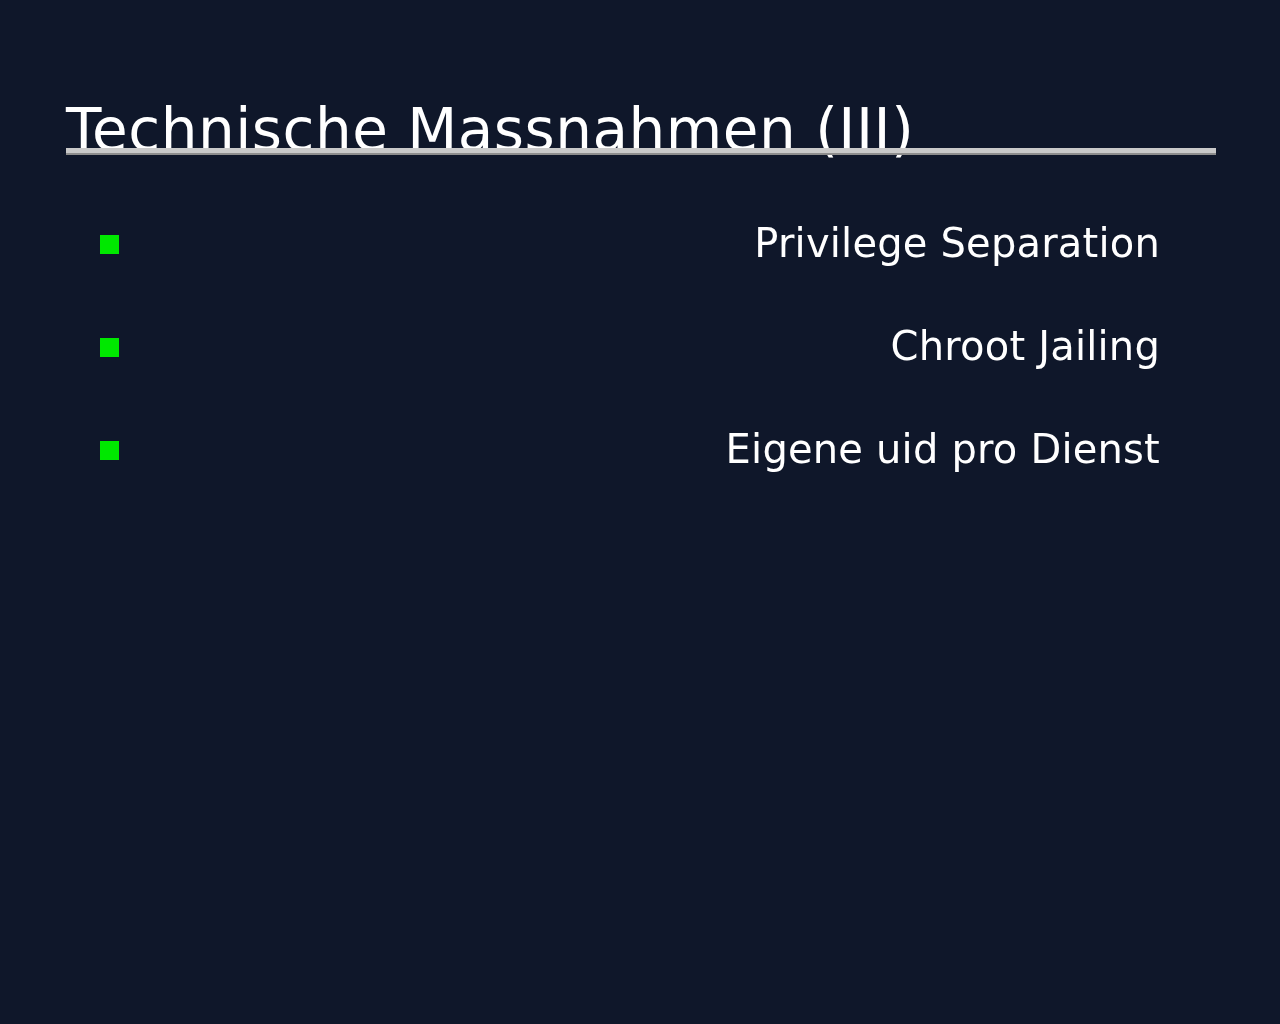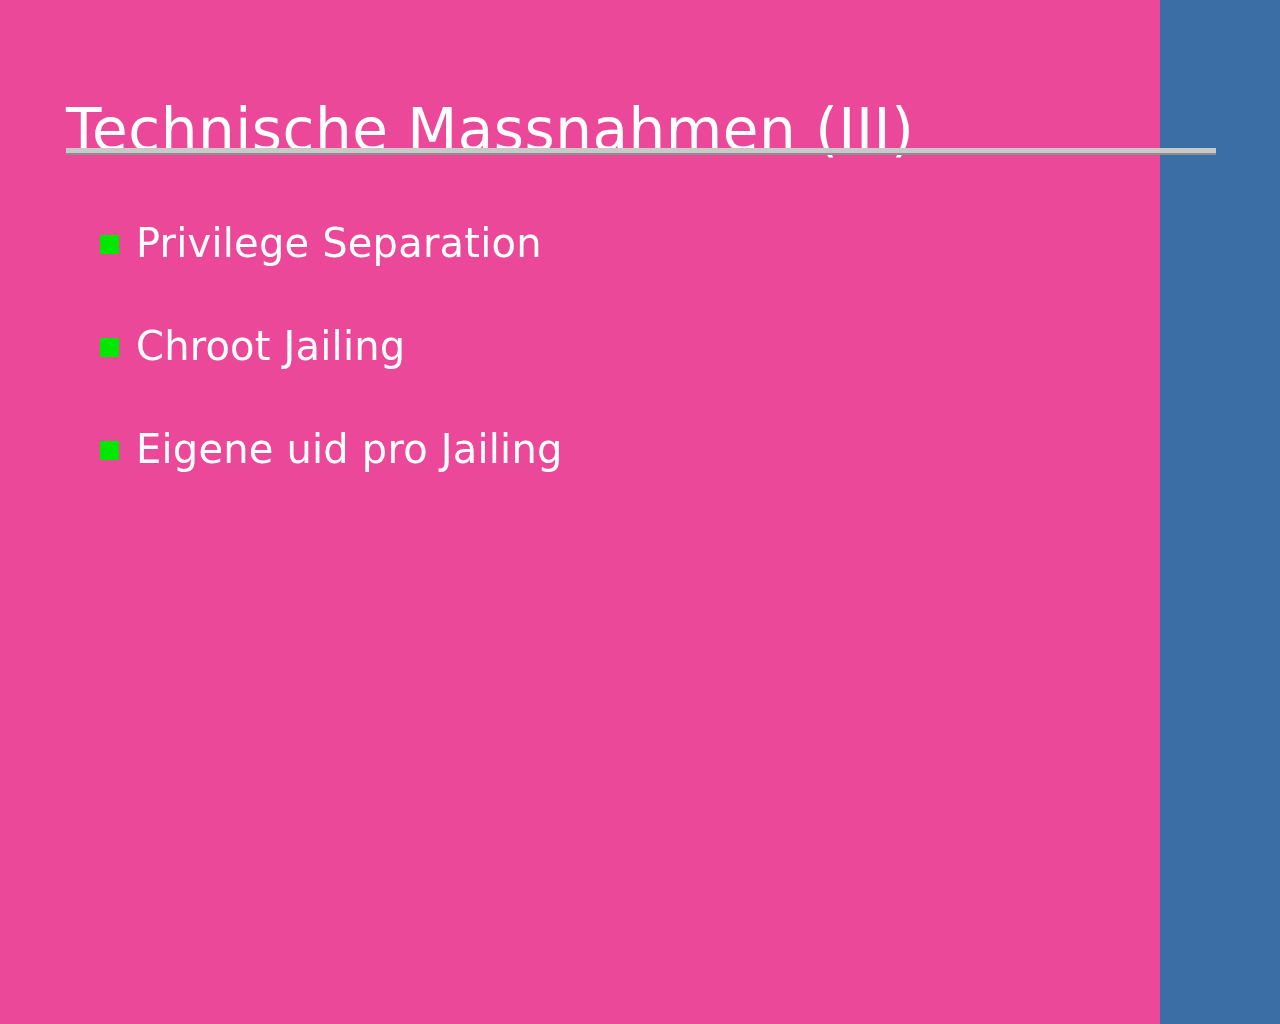--- a/index.html
+++ b/index.html
@@ -8,23 +8,23 @@
   }
   body {
     width: 1280px;
     height: 1024px;
     background: #3a6ea5;
     font-family: "DejaVu Sans", sans-serif;
     overflow: hidden;
   }
   .slide {
     position: relative;
-    width: 1160px;
+    width: 1280px;
     height: 1024px;
-    background: #ec4899;
+    background: #0f172a;
     box-sizing: border-box;
   }
   .slide-title {
     position: absolute;
     left: 66px;
     top: 62px;
     width: 1160px;
     color: #ffffff;
     font-family: "DejaVu Sans", sans-serif;
     font-size: 58px;
@@ -62,20 +62,21 @@
     margin-right: 17px;
   }
   .bullet-text {
     flex: 1 1 auto;
     color: #ffffff;
     font-family: "DejaVu Sans", sans-serif;
     font-size: 40px;
     line-height: 1.28;
     font-weight: normal;
     letter-spacing: 0.2px;
+    text-align: right;
   }
 </style>
 </head>
 <body>
 
 <div class="slide">
 
   <h1 class="slide-title">Technische Massnahmen (III)</h1>
   <div class="title-rule"></div>
 
@@ -86,18 +87,18 @@
       <span class="bullet-text">Privilege Separation</span>
     </div>
 
     <div class="bullet-row">
       <span class="bullet-marker"></span>
       <span class="bullet-text">Chroot Jailing</span>
     </div>
 
     <div class="bullet-row">
       <span class="bullet-marker"></span>
-      <span class="bullet-text">Eigene uid pro Jailing</span>
+      <span class="bullet-text">Eigene uid pro Dienst</span>
     </div>
 
 
   </div>
 </div>
 
 </body></html>

